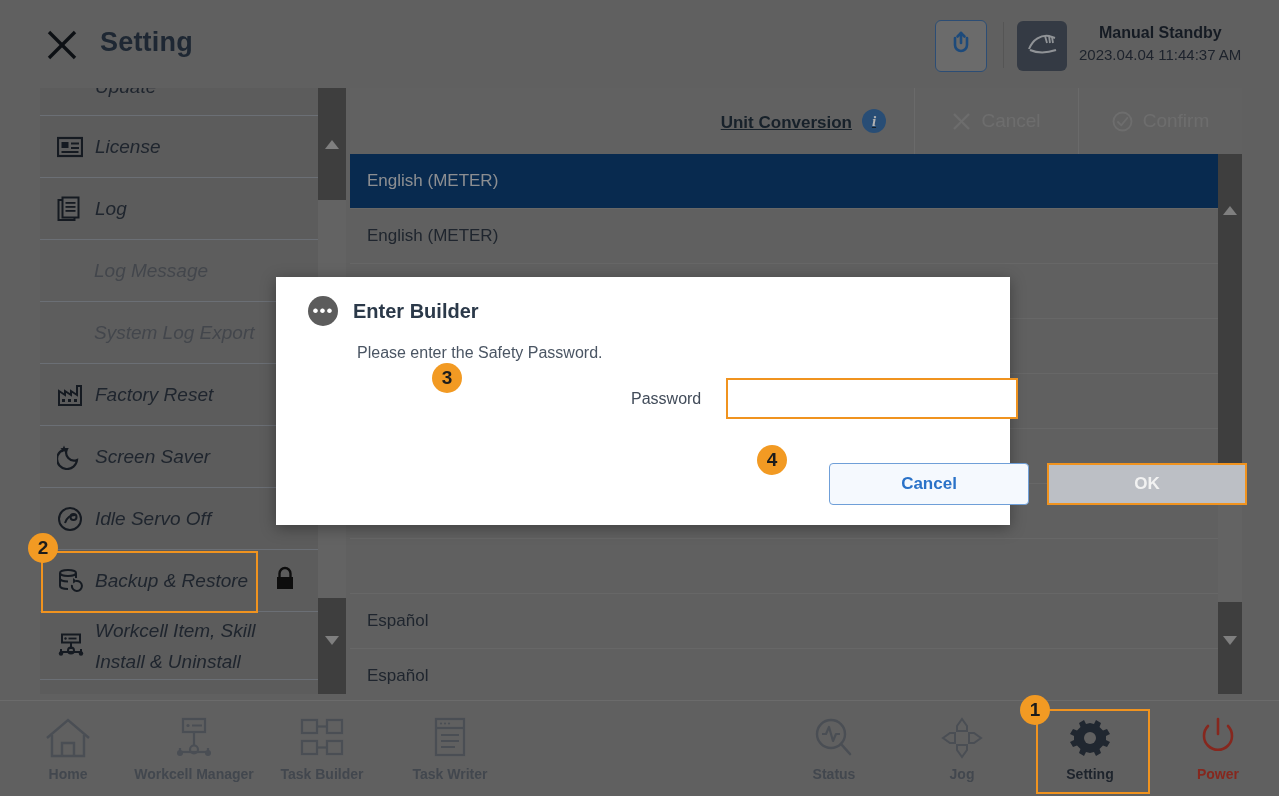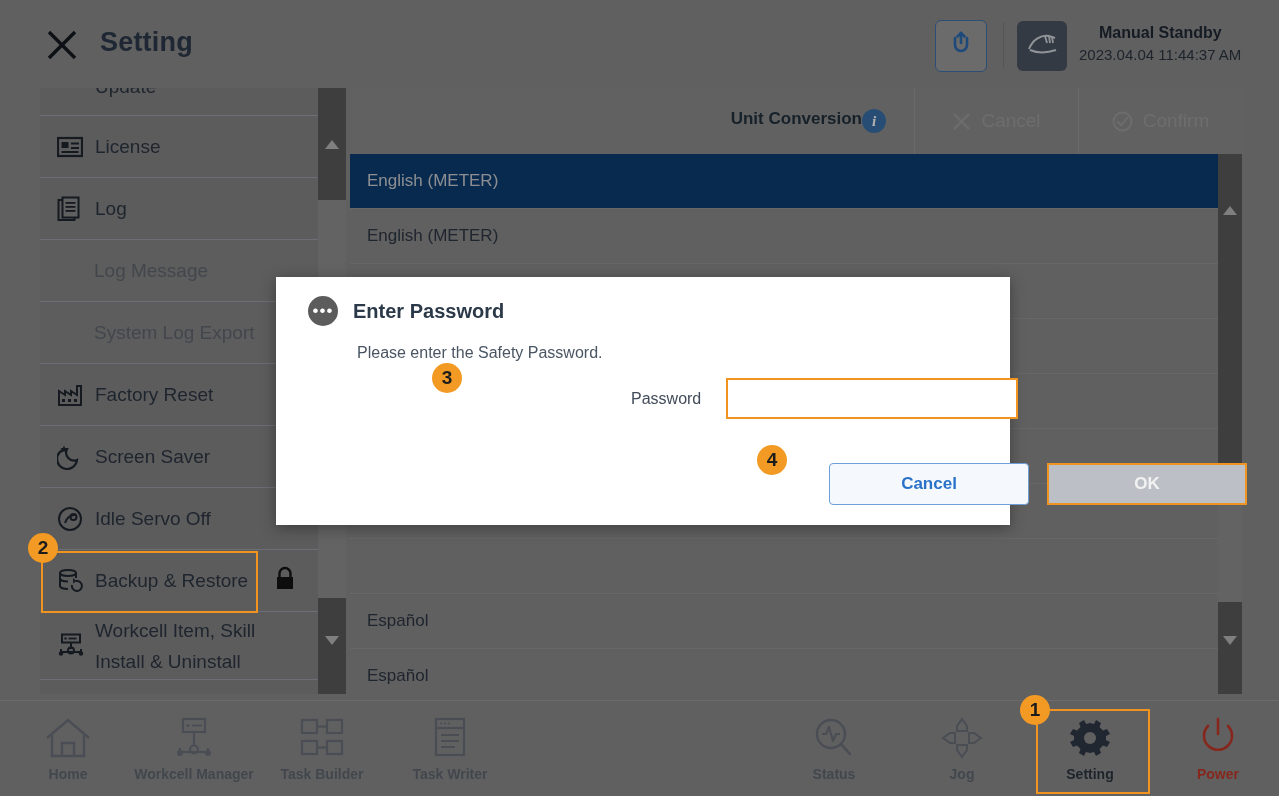--- a/index.html
+++ b/index.html
@@ -71,21 +71,21 @@
     height: 62px;
     border-bottom: 1px solid #9a9fa8;
     display: flex; align-items: center;
     padding-left: 17px;
     color: #2d3642;
     font-size: 19px;
   }
   .side-item.sub { padding-left: 54px; color: #60656d; background: #868686; text-align: right; }
   .side-item.tall { height: 68px; }
   .side-ico { width: 38px; flex: 0 0 38px; display:flex; align-items:center; }
-  .side-label { line-height: 24px; }
+  .side-label { line-height: 24px; font-style: italic; }
   .side-lock { position: absolute; right: 22px; top: 50%; transform: translateY(-50%); }
 
   .sb-track {
     position: absolute; width: 28px;
     background: #8f8f8f;
     z-index: 6;
   }
   .sb-btn {
     position: absolute; width: 28px; height: 28px;
     background: #5a5a5a;
@@ -103,23 +103,23 @@
     background: #8a8a8a;
     overflow: hidden;
     z-index: 3;
   }
   .panel-head {
     position: relative; height: 66px; width: 892px;
     display: flex; align-items: center; justify-content: flex-end;
     background: #8c8c8c;
   }
   .unit-conv {
-    display:flex; align-items:flex-start; 
+    display:flex; align-items:flex-end; gap: 10px;
     padding-right: 28px;
-    font-size: 17px; font-weight: bold; color: #22303d;
+    font-size: 17px; font-weight: bold; color: #22303d; text-decoration: underline;
   }
   .info-dot {
     width: 24px; height: 24px; border-radius: 50%;
     background: #3a6fa8; color: #fff; font-size: 15px; font-weight: bold;
     display:flex; align-items:center; justify-content:center;
     font-style: italic; font-family: "Liberation Serif", serif;
   }
   .head-btn {
     height: 66px; width: 164px;
     display:flex; align-items:center; justify-content:center; gap: 10px;
@@ -524,21 +524,21 @@
       </svg>
       <span class="nav-label" style="color:#c0392b">Power</span>
     </div>
   </div>
 
   <div class="dim-layer"></div>
 
   <div class="dialog">
     <div class="dlg-head">
       <span class="dlg-dot">•••</span>
-      <span class="dlg-title">Enter Password</span>
+      <span class="dlg-title">Enter Builder</span>
     </div>
     <div class="dlg-msg">Please enter the Safety Password.</div>
 
     <div class="dlg-field">
       <span class="fld-label">Password</span>
       <input class="pw-input" type="password" placeholder="" style="">
     </div>
 
     <div class="dlg-btns">
       <div class="btn-cancel">Cancel</div>

